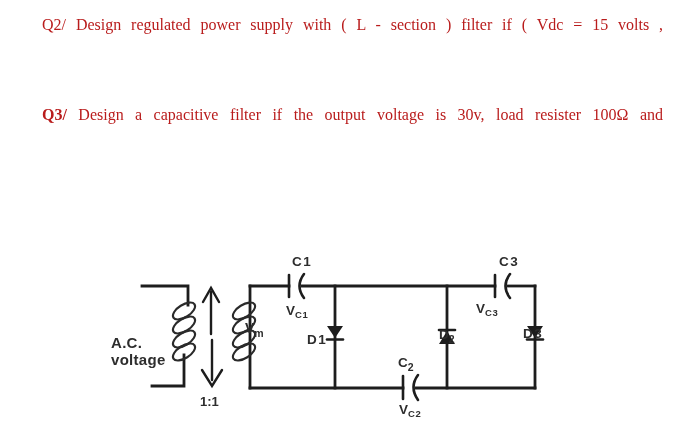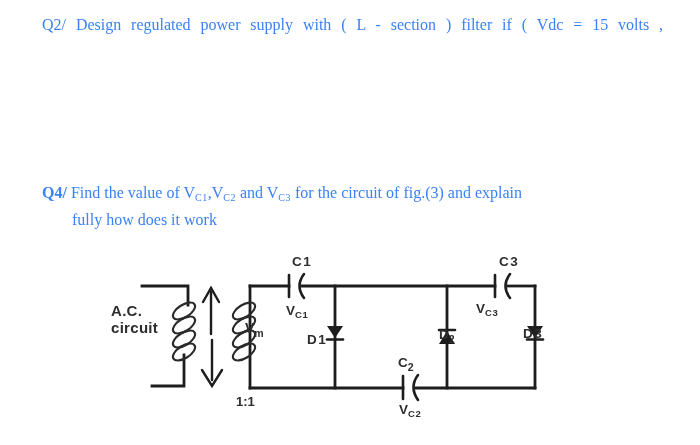--- a/index.html
+++ b/index.html
@@ -2,21 +2,21 @@
 <html><head>
 <meta charset="utf-8">
 <style>
   html,body{margin:0;padding:0;}
   body{
     width:700px;height:445px;position:relative;overflow:hidden;
     background:#ffffff;
     font-family:"Liberation Serif", serif;
   }
   
-  .qblock{position:absolute;left:42px;color:#3b82f6;font-size:16px;line-height:22px;white-space:nowrap;}
+  .qblock{position:absolute;left:42px;color:#b91c1c;font-size:16px;line-height:22px;white-space:nowrap;}
   .qline{display:block;}
   .just{white-space:normal;width:621px;text-align:justify;text-align-last:justify;}
   .cont{padding-left:21px;}
   .cont-q4{padding-left:30px;}
   .qid-bold{font-weight:bold;}
   .subtxt{font-size:10px;vertical-align:-3px;letter-spacing:0.5px;}
   
   .clabel{
     position:absolute;font-family:"Liberation Sans", sans-serif;
     font-weight:bold;color:#2d2d2d;font-size:13.5px;white-space:nowrap;
@@ -35,25 +35,24 @@
   .dio{fill:#1d1d1d;stroke:none;}
 </style>
 </head>
 <body>
 
 <div class="qblock" style="top:14px;">
   <span class="qline just"><span>Q2/</span> <span>Design regulated power supply with ( L - section ) filter if ( Vdc = 15 volts ,</span></span>
 </div>
 
 <div class="qblock" style="top:104px;">
+  <span class="qline just"><span class="qid-bold">Q3/</span> <span>Design a capacitive filter if the output voltage is 30v, load resister 100Ω and</span></span>
 </div>
 
 <div class="qblock" style="top:182px;">
-  <span class="qline"><span class="qid-bold">Q4/</span> <span>Find the value of V</span><span class="subtxt">C1</span><span>,V</span><span class="subtxt">C2</span><span> and V</span><span class="subtxt">C3</span><span> for the circuit of fig.(3) and explain</span></span>
-  <span class="qline cont-q4">fully how does it work</span>
 </div>
 
 <svg width="700" height="205" viewBox="0 240 700 205">
 
   <g>
     <path class="wire" d="M142,286 H188 V305"></path>
     <path class="wire" d="M184,355 V386 H152"></path>
     <g>
       <ellipse class="coil" cx="184" cy="311" rx="12.5" ry="6.2" transform="rotate(-32 184 311)"></ellipse>
       <ellipse class="coil" cx="184" cy="325" rx="12.5" ry="6.2" transform="rotate(-32 184 325)"></ellipse>
@@ -114,28 +113,28 @@
     <polygon class="dio" points="439,344 455,344 447,331"></polygon>
   </g>
 
   <g>
     <path class="wire" d="M535,286 V388"></path>
     <polygon class="dio" points="527,326 543,326 535,338"></polygon>
     <path class="plate" d="M527,339.5 H543"></path>
   </g>
 </svg>
 
-<div class="clabel ac" style="left:111px;top:302px;">
+<div class="clabel ac" style="left:111px;top:334px;">
   <span class="qline">A.C.</span>
-  <span class="qline">circuit</span>
+  <span class="qline">voltage</span>
 </div>
 
 <div class="clabel vm-main" style="left:200px;top:320px;"><span>V</span><span class="dsub">m</span></div>
 
-<div class="clabel" style="left:200px;top:394px;font-size:13px;margin-left:36px;">1:1</div>
+<div class="clabel" style="left:200px;top:394px;font-size:13px;">1:1</div>
 
 <div class="clabel" style="left:292px;top:254px;"><span class="ls">C1</span></div>
 <div class="clabel" style="left:286px;top:303px;text-align:right;"><span>V</span><span class="vsub">C1</span></div>
 <div class="clabel" style="left:307px;top:332px;"><span class="ls">D1</span></div>
 
 <div class="clabel" style="left:418px;top:327px;padding-left:21px;"><span>D</span><span class="dsub">2</span></div>
 <div class="clabel" style="left:398px;top:355px;"><span>C</span><span class="dsub">2</span></div>
 <div class="clabel" style="left:399px;top:402px;"><span>V</span><span class="vsub">C2</span></div>
 
 <div class="clabel" style="left:499px;top:254px;"><span class="ls">C3</span></div>

